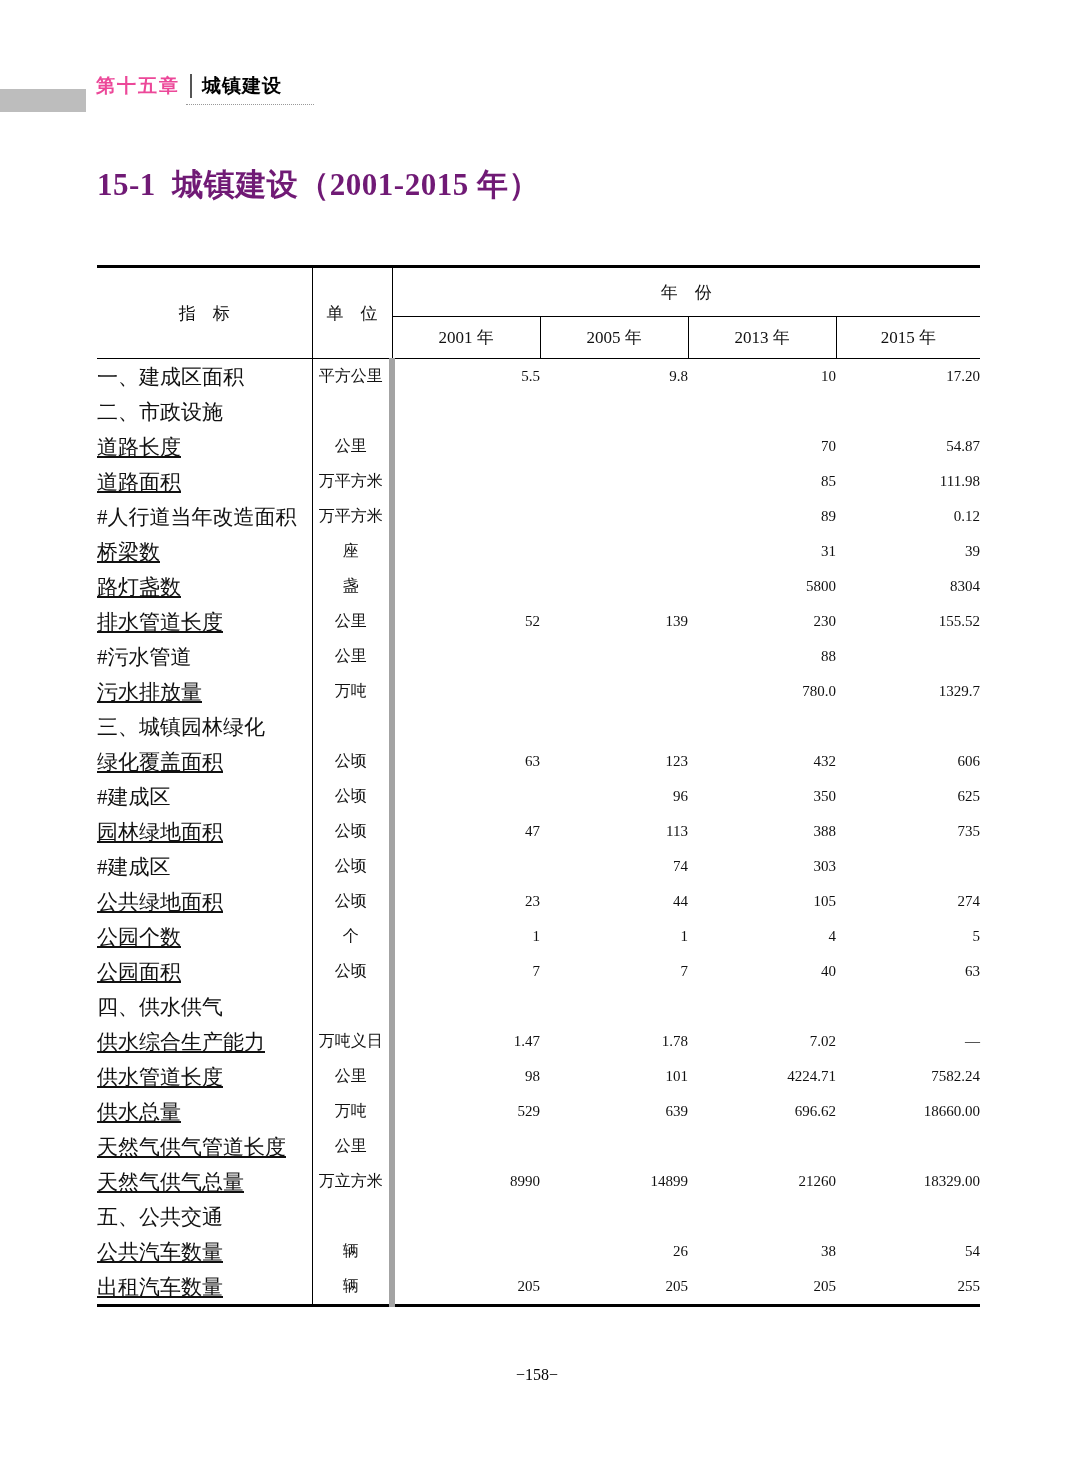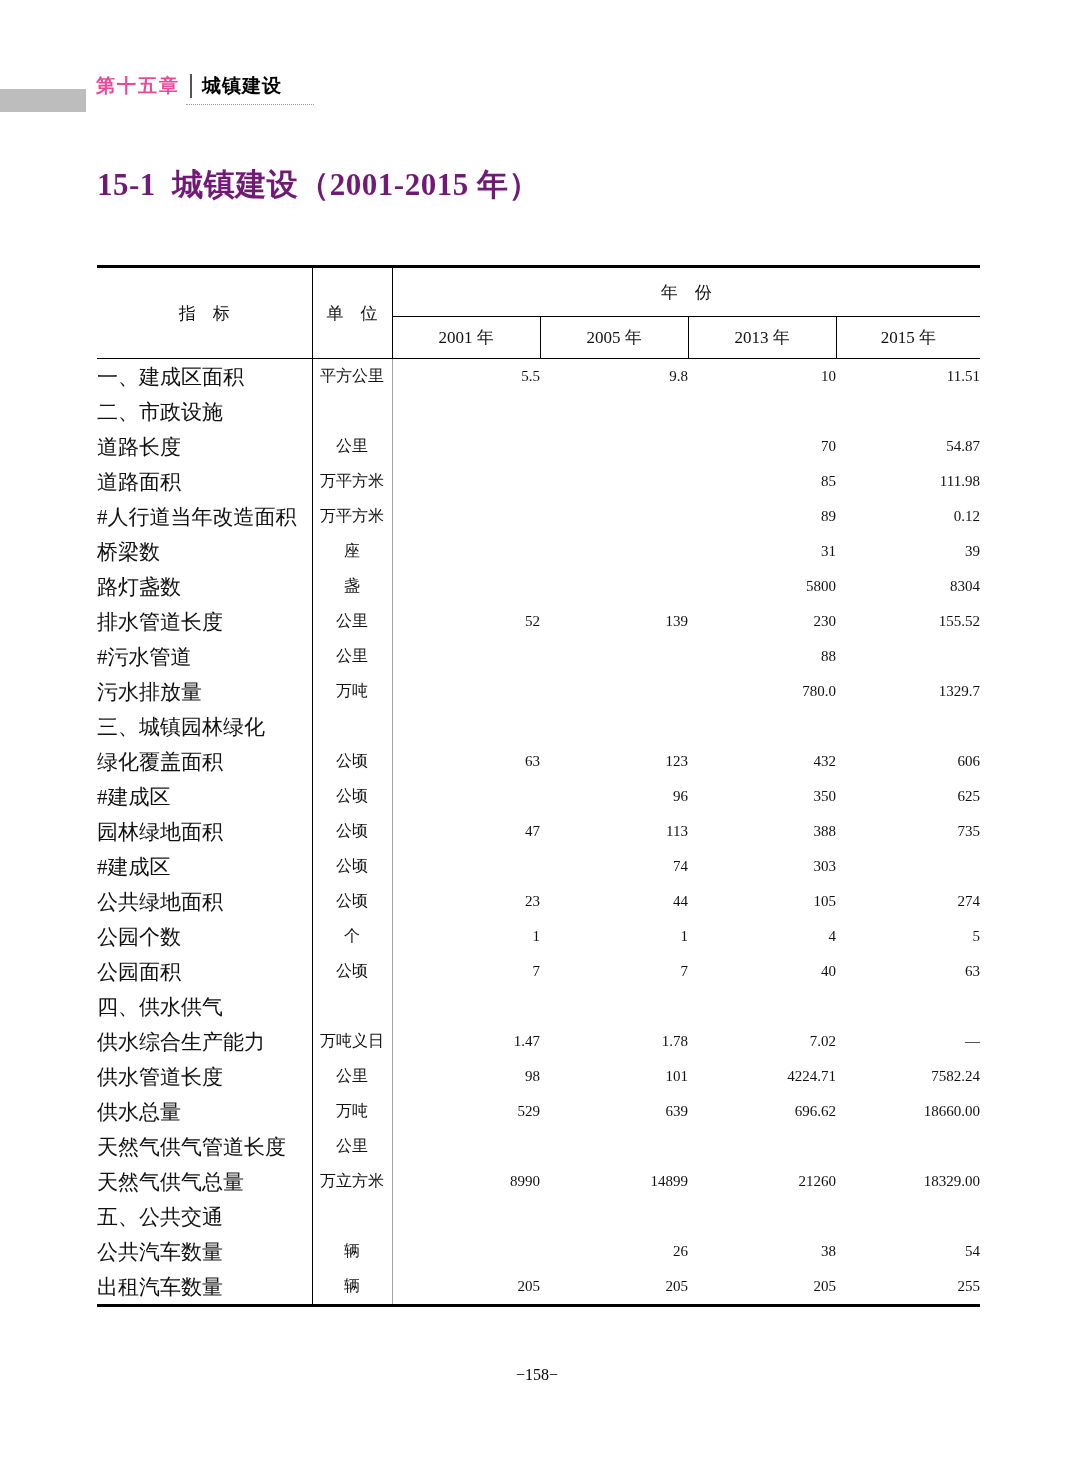--- a/index.html
+++ b/index.html
@@ -107,31 +107,31 @@
     vertical-align: middle;
   }
   td.col-indicator {
     border-right: 1px solid #000000;
     text-align: left;
     font-size: 21px;
     white-space: nowrap;
     overflow: hidden;
   }
   td.col-unit {
-    border-right: 1px solid #a3a3a3;
+    border-right: 6px solid #a3a3a3;
     text-align: center;
     font-size: 16px;
   }
   td.col-value {
     text-align: right;
     padding-right: 12px;
     font-size: 15px;
   }
   .indent-0 { padding-left: 2px; }
-  .indent-1 { padding-left: 17px; }
+  .indent-1 { padding-left: 17px; text-decoration: underline; }
   .indent-2 { padding-left: 26px; }
 
   
   .page-number {
     position: absolute;
     left: 0; top: 1366px;
     width: 100%;
     text-align: center;
     font-size: 16px;
     color: #000000;
@@ -175,21 +175,21 @@
         <th class="h-year h-year-last">2015 年</th>
       </tr>
     </thead>
     <tbody>
         <tr>
           <td class="col-indicator indent-0">一、建成区面积</td>
           <td class="col-unit">平方公里</td>
           <td class="col-value">5.5</td>
           <td class="col-value">9.8</td>
           <td class="col-value">10</td>
-          <td class="col-value">11.51</td>
+          <td class="col-value">17.20</td>
         </tr>
         <tr>
           <td class="col-indicator indent-0">二、市政设施</td>
           <td class="col-unit"></td>
           <td class="col-value"></td>
           <td class="col-value"></td>
           <td class="col-value"></td>
           <td class="col-value"></td>
         </tr>
         <tr>

